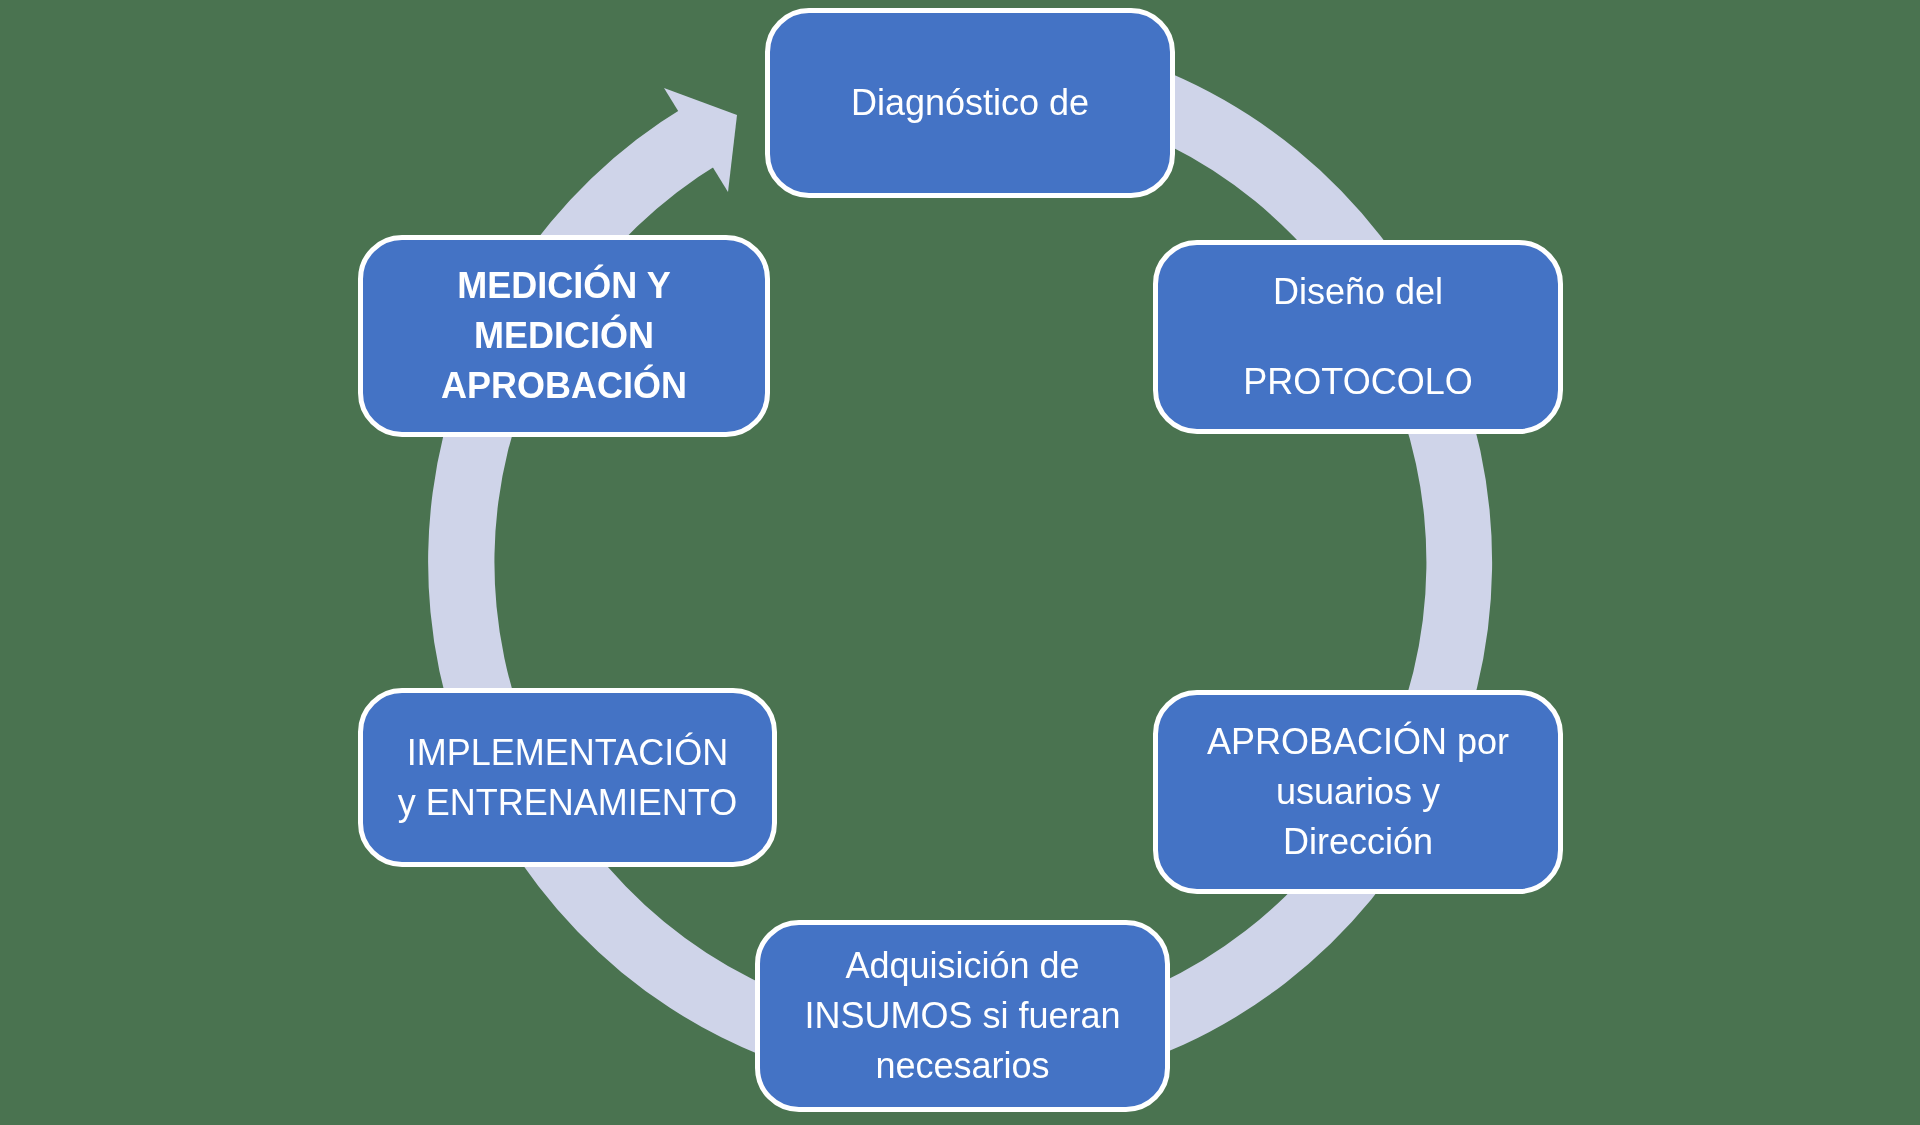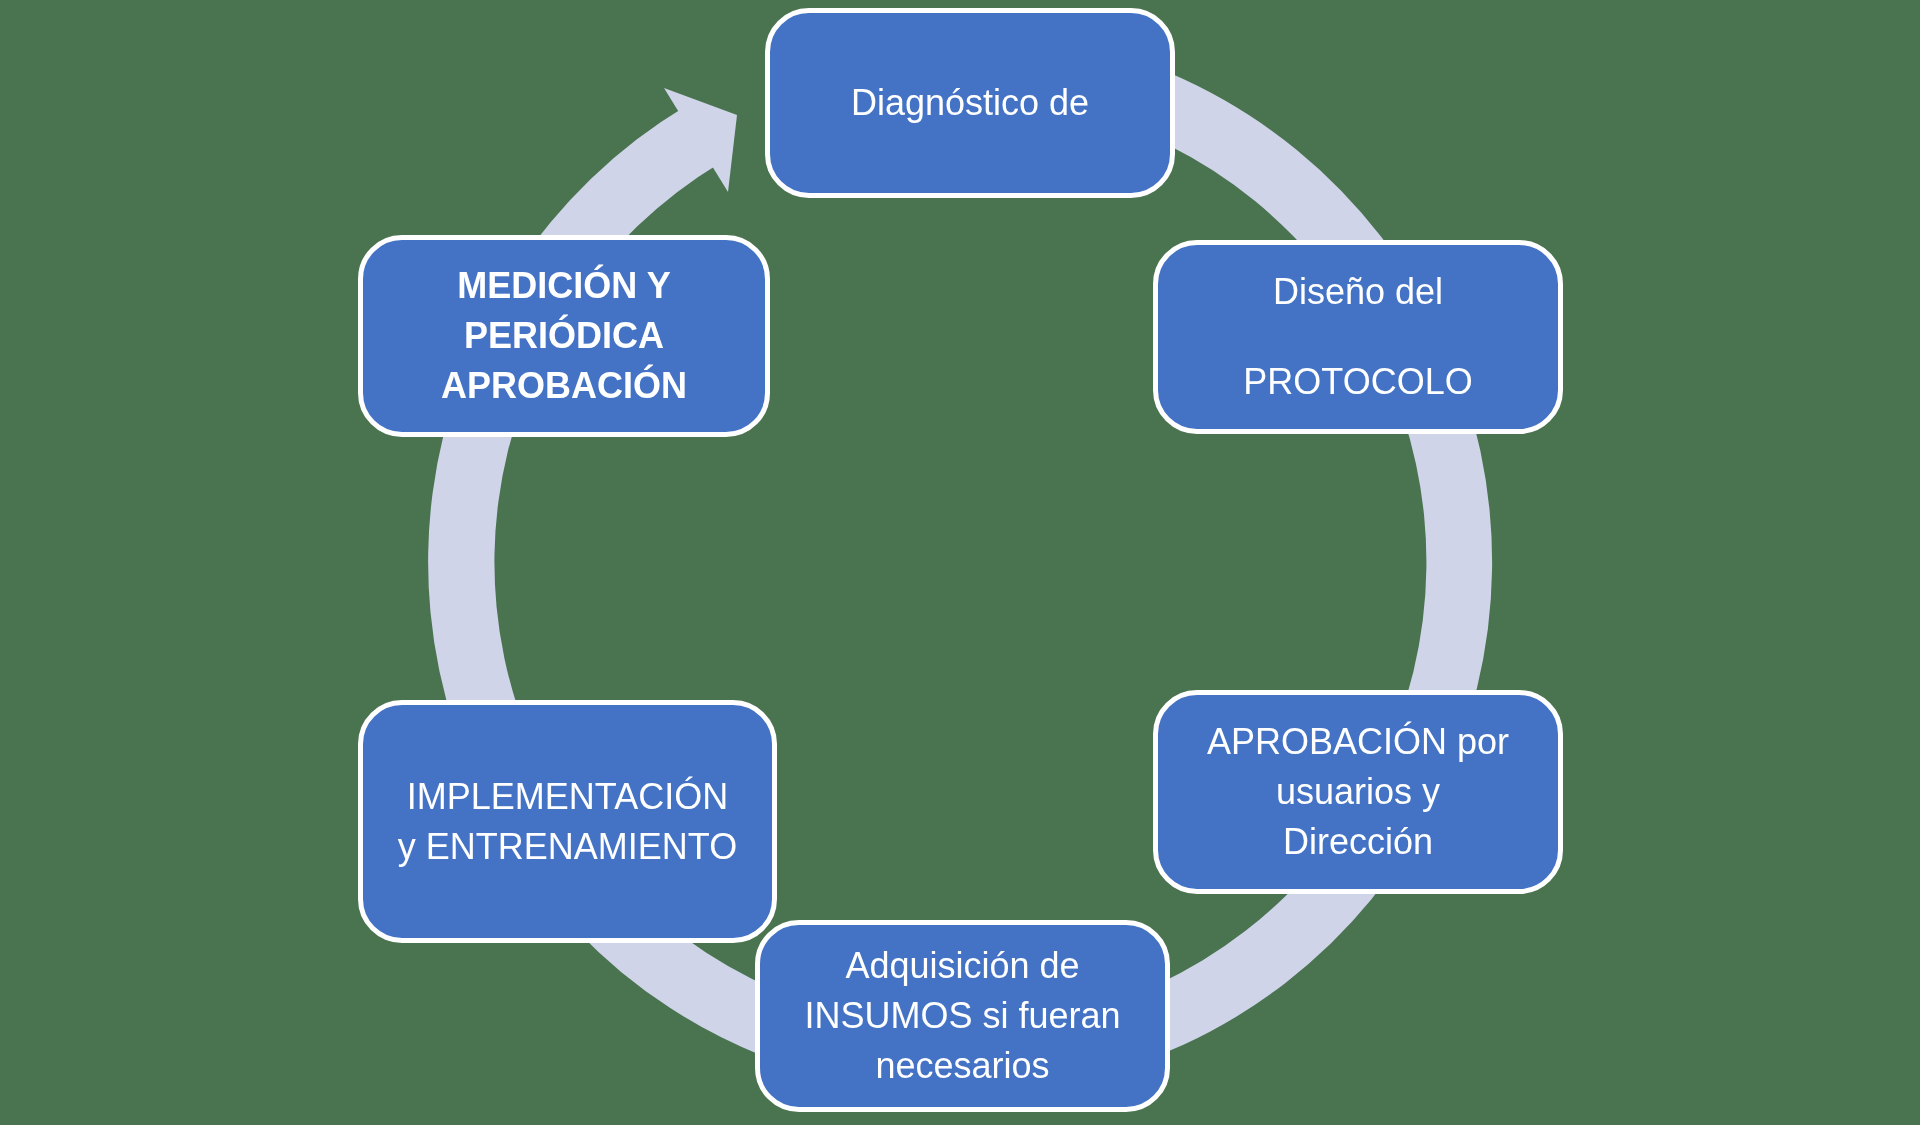--- a/index.html
+++ b/index.html
@@ -49,21 +49,21 @@
   }
   .node .line {
     display: block;
     white-space: nowrap;
   }
   
   .n-diagnostico    { left: 755px;  top: 8px;   width: 410px; height: 190px; margin-left: 10px; }
   .n-diseno         { left: 1153px; top: 240px; width: 410px; height: 194px; gap: 40px; }
   .n-aprobacion     { left: 1153px; top: 690px; width: 410px; height: 204px; }
   .n-adquisicion    { left: 755px;  top: 920px; width: 415px; height: 192px; }
-  .n-implementacion { left: 358px;  top: 688px; width: 419px; height: 243px; margin-top: 12px; }
+  .n-implementacion { left: 358px;  top: 688px; width: 419px; height: 179px; }
   .n-medicion       { left: 358px;  top: 235px; width: 412px; height: 202px; font-weight: bold; }
 </style>
 </head>
 <body>
 
 <div class="canvas">
 
   <svg class="ring" viewBox="0 0 1920 1125" aria-hidden="true">
 
     <path class="band" d="M 1142 62 A 532 532 0 1 1 686 106 L 720 163 A 466 466 0 1 0 1119 124 Z"></path>
@@ -92,17 +92,17 @@
     <span class="line">necesarios</span>
   </div>
 
   <div class="node n-implementacion">
     <span class="line">IMPLEMENTACIÓN</span>
     <span class="line">y ENTRENAMIENTO</span>
   </div>
 
   <div class="node n-medicion">
     <span class="line">MEDICIÓN Y</span>
-    <span class="line">PERIÓDICA</span>
+    <span class="line">MEDICIÓN</span>
     <span class="line">APROBACIÓN</span>
   </div>
 
 </div>
 
 </body></html>

